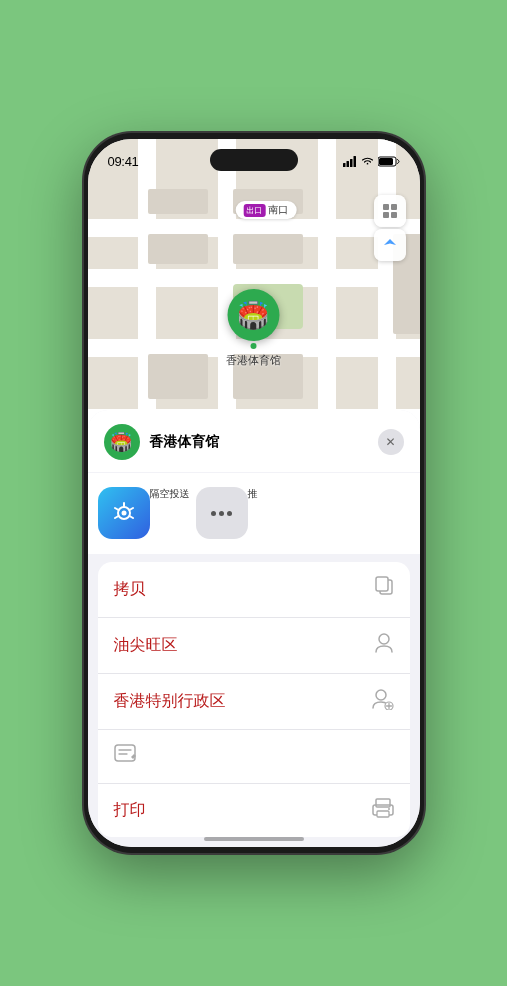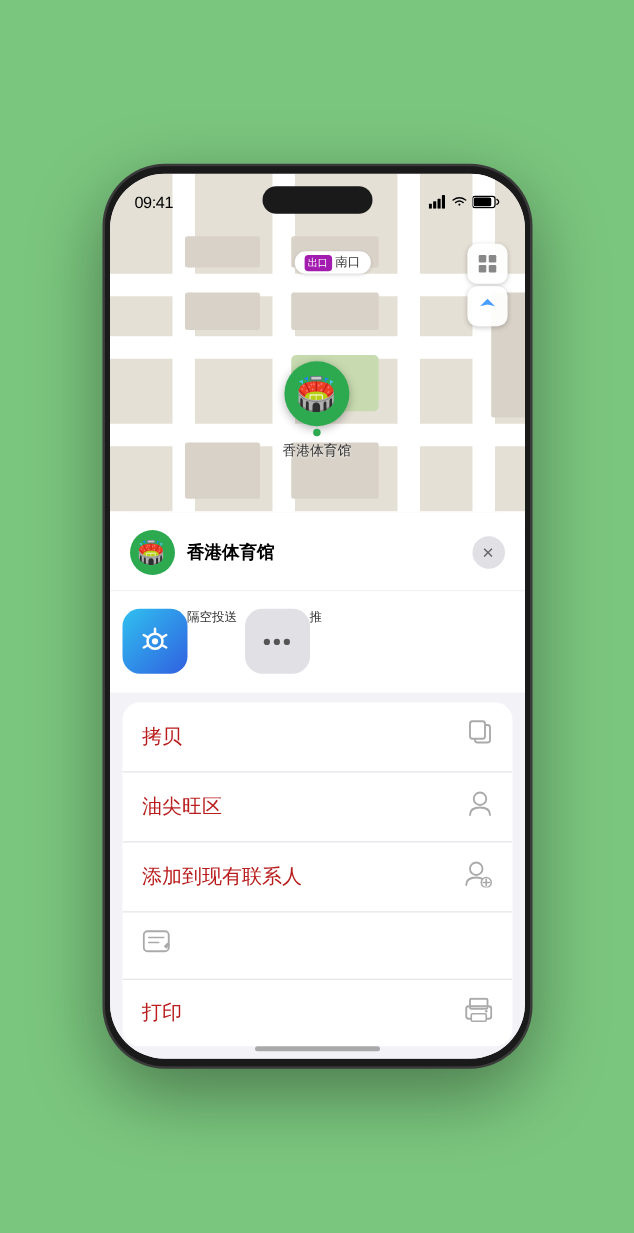--- a/index.html
+++ b/index.html
@@ -497,21 +497,21 @@
           <span class="action-label">油尖旺区</span>
           <span class="action-icon-right">
             <svg width="20" height="22" viewBox="0 0 20 22">
               <circle cx="10" cy="7" r="5" stroke="#aaa" stroke-width="1.5" fill="none"></circle>
               <path d="M2 20 Q2 14 10 14 Q18 14 18 20" stroke="#aaa" stroke-width="1.5" fill="none" stroke-linecap="round"></path>
             </svg>
           </span>
         </div>
 
         <div class="action-item">
-          <span class="action-label">添加到现有联系人</span>
+          <span class="action-label">香港特别行政区</span>
           <span class="action-icon-right">
             <svg width="22" height="22" viewBox="0 0 22 22">
               <circle cx="9" cy="7" r="5" stroke="#aaa" stroke-width="1.5" fill="none"></circle>
               <path d="M1 20 Q1 14 9 14 Q13 14 15 16" stroke="#aaa" stroke-width="1.5" fill="none" stroke-linecap="round"></path>
               <circle cx="17" cy="18" r="4" fill="#fff" stroke="#aaa" stroke-width="1.2"></circle>
               <path d="M17 15.5 L17 20.5 M14.5 18 L19.5 18" stroke="#aaa" stroke-width="1.3" stroke-linecap="round"></path>
             </svg>
           </span>
         </div>
 

